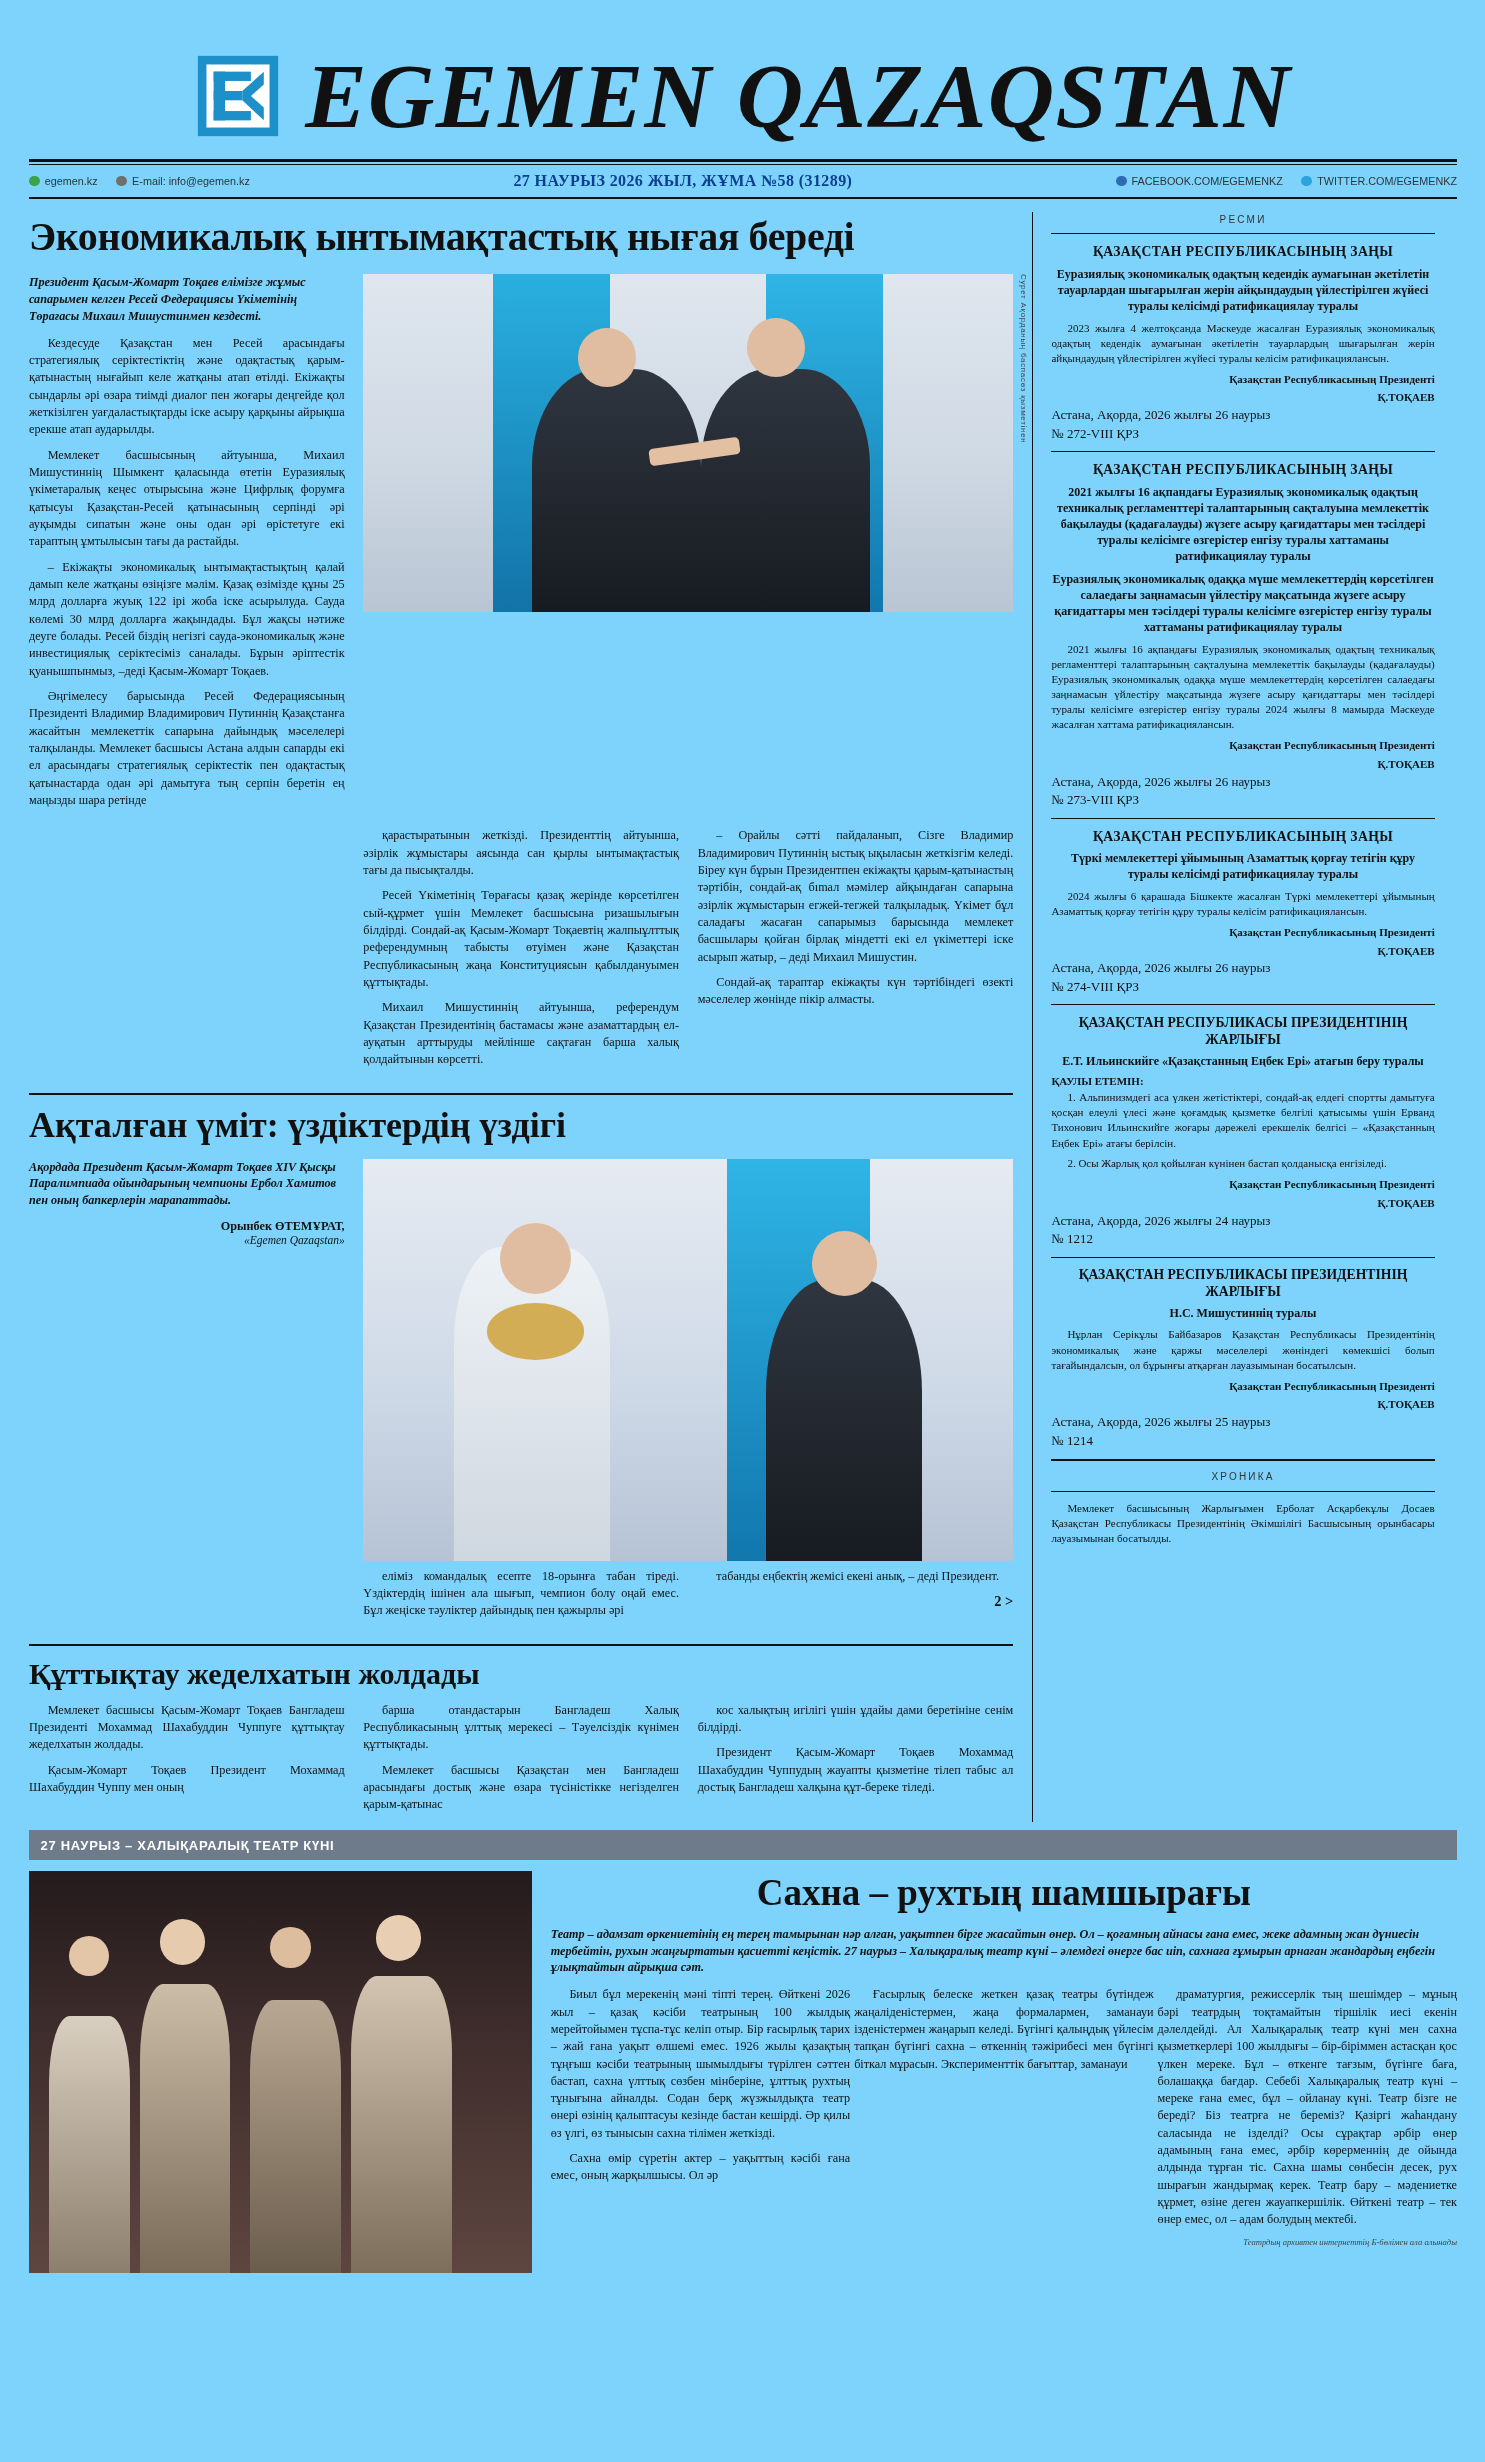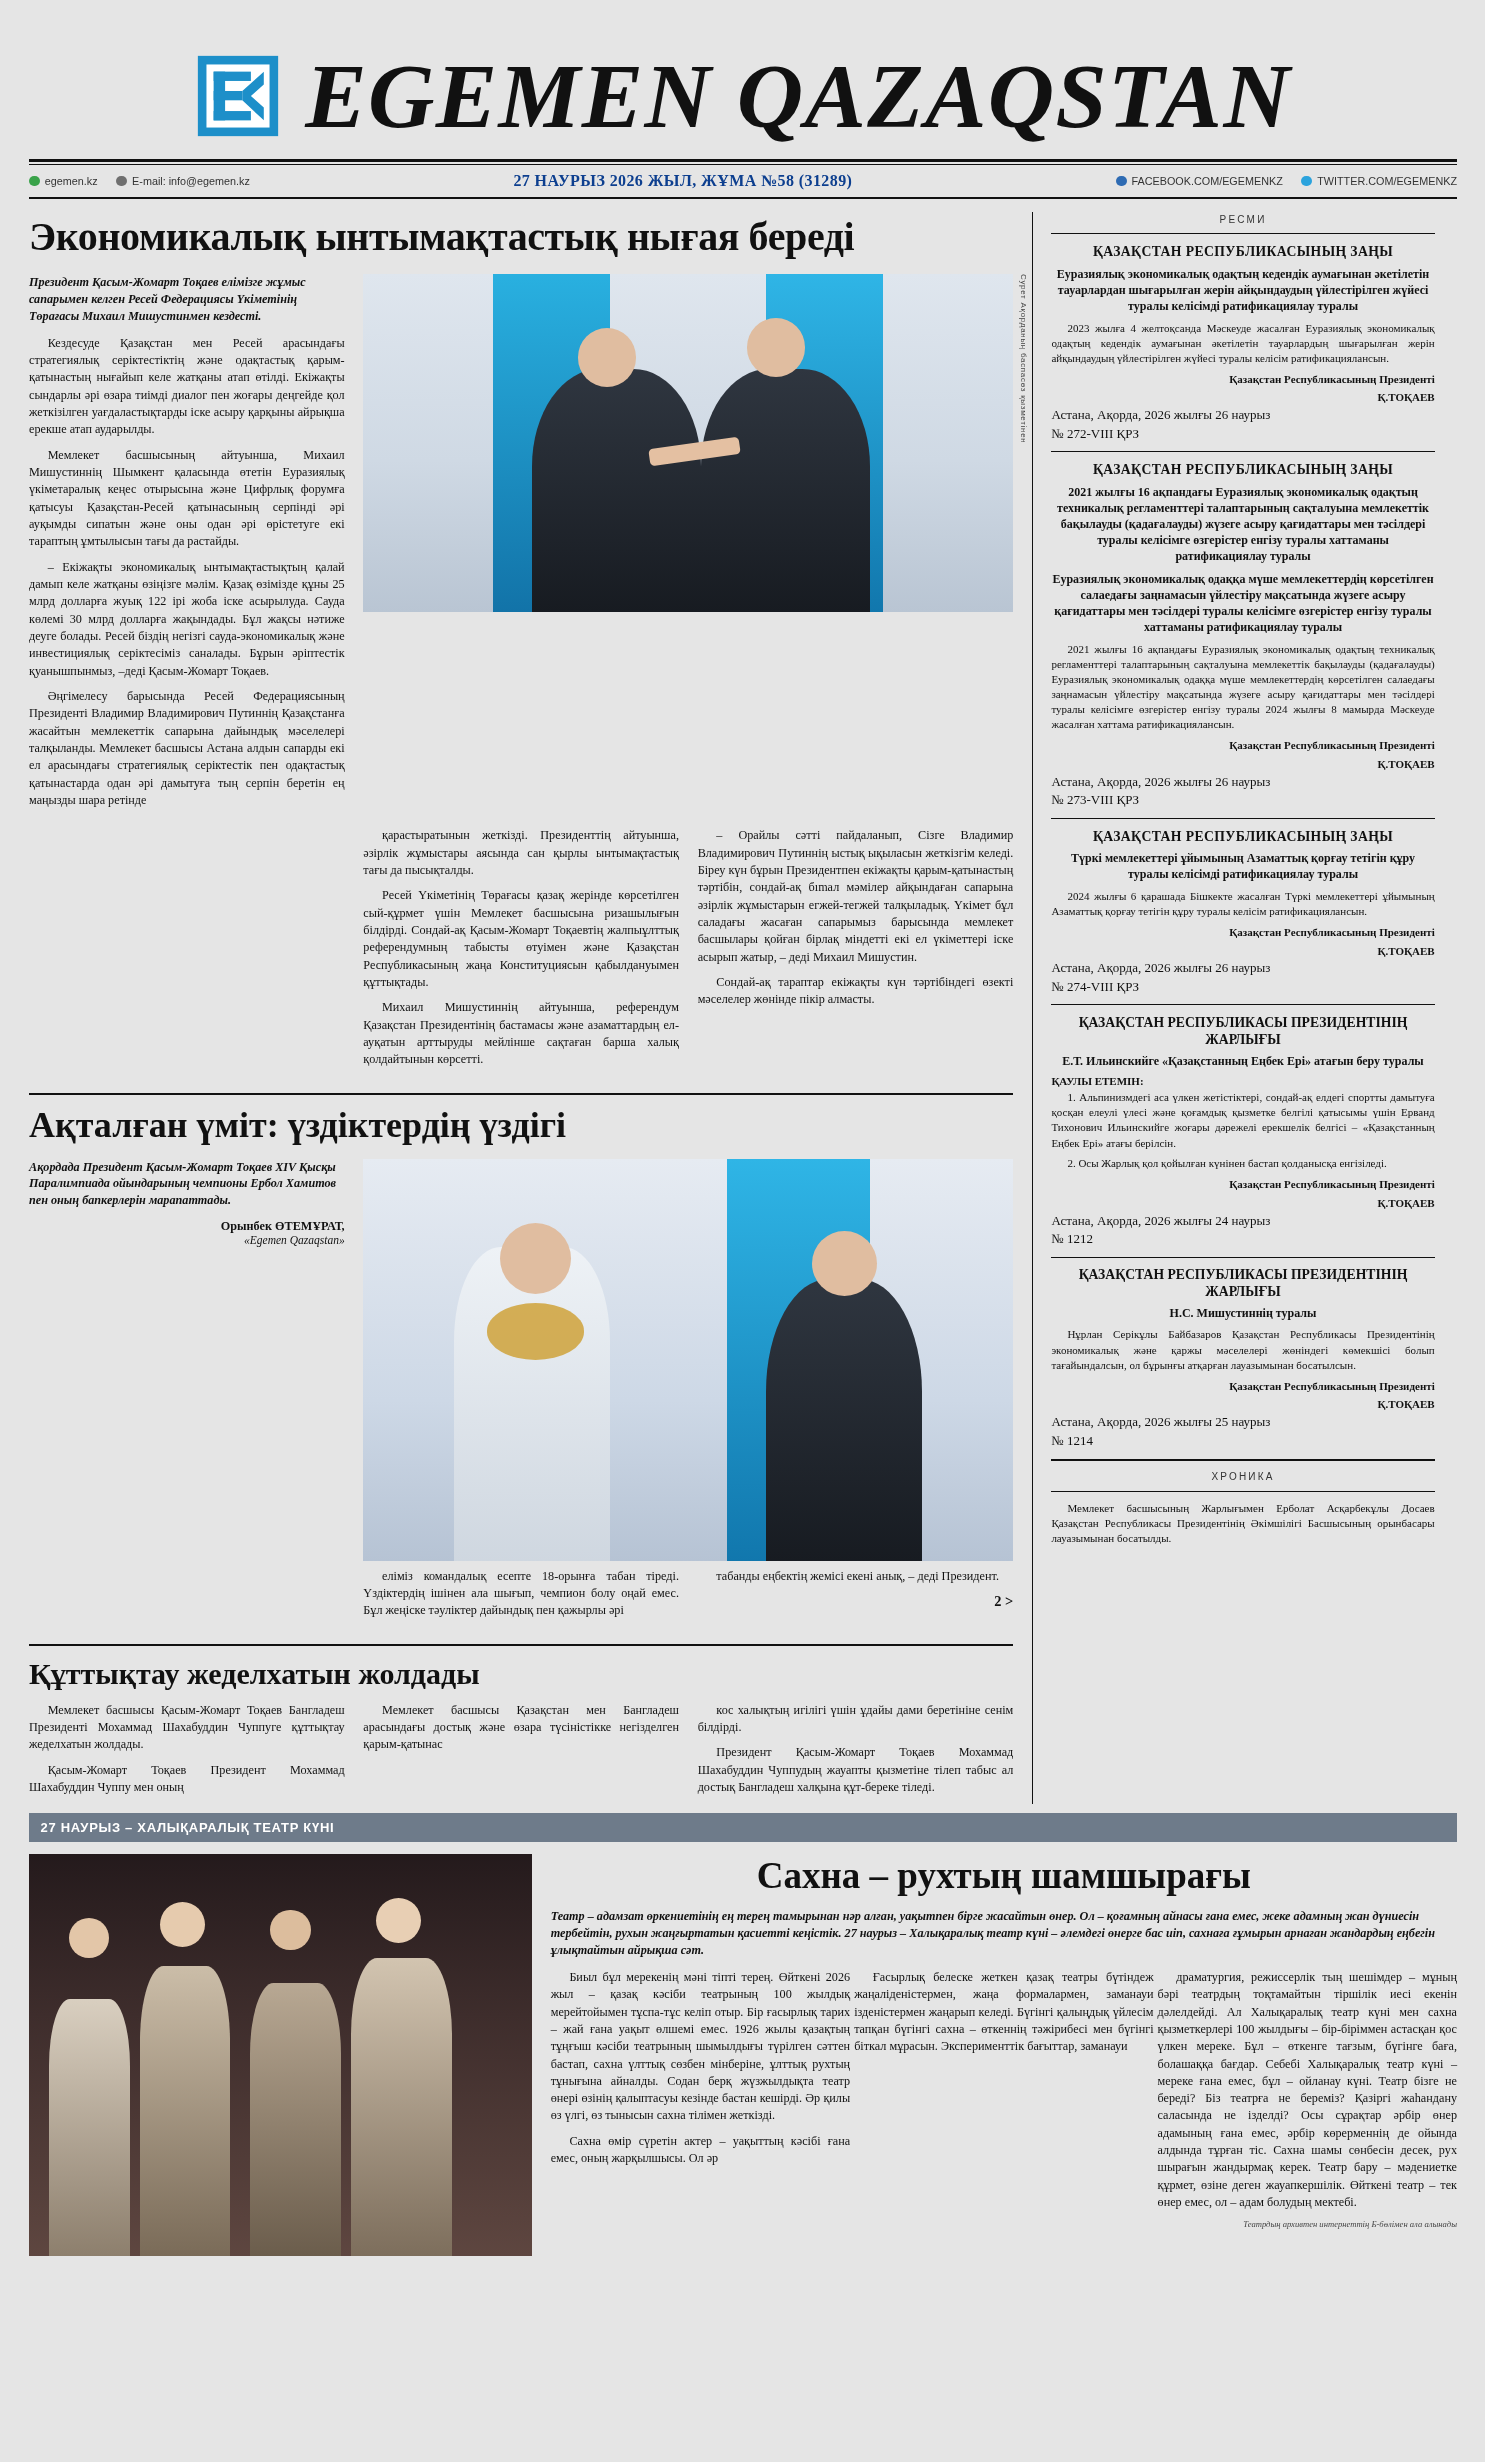--- a/index.html
+++ b/index.html
@@ -1,17 +1,17 @@
 <!DOCTYPE html>
 <html style="font-size:11.5px"><head>
 <meta charset="utf-8">
 <style>
   html,body{margin:0;padding:0;background:#ffffff;}
   body{width:1486px;font-family:"Liberation Serif", serif;color:#111;}
-  .page{width:1486px;height:2462px;position:relative;background:#e5e5e5;box-sizing:border-box;padding:0 29px;}
+  .page{width:1486px;height:2462px;position:relative;background:#7dd3fc;box-sizing:border-box;padding:0 29px;}
 
   
   .masthead{display:flex;align-items:center;justify-content:center;padding-top:50px;padding-bottom:7.2px;gap:24.4px;}
   .logo-mark{width:86px;height:86px;flex:0 0 auto;}
   .paper-title{font-family:"Liberation Serif", serif;font-weight:bold;font-style:italic;font-size:92px;letter-spacing:1.4px;line-height:1;color:#111;white-space:nowrap;}
 
   .rule-thick{height:2.9px;background:#111;margin-top:10px;}
   .rule-thin{height:0.7px;background:#111;margin-top:2.2px;}
 
   
@@ -209,20 +209,21 @@
 
       <hr class="secrule">
 
       <h2 class="headline3">Құттықтау жеделхатын жолдады</h2>
       <div class="art-top">
         <div class="art-col">
           <p class="body">Мемлекет басшысы Қасым-Жомарт Тоқаев Бангладеш Президенті Мохаммад Шахабуддин Чуппуге құттықтау жеделхатын жолдады.</p>
           <p class="body">Қасым-Жомарт Тоқаев Президент Мохаммад Шахабуддин Чуппу мен оның</p>
         </div>
         <div class="art-col">
+          <p class="body">барша отандастарын Бангладеш Халық Республикасының ұлттық мерекесі – Тәуелсіздік күнімен құттықтады.</p>
           <p class="body">Мемлекет басшысы Қазақстан мен Бангладеш арасындағы достық және өзара түсіністікке негізделген қарым-қатынас</p>
         </div>
         <div class="art-col">
           <p class="body">кос халықтың игілігі үшін ұдайы дами беретініне сенім білдірді.</p>
           <p class="body">Президент Қасым-Жомарт Тоқаев Мохаммад Шахабуддин Чуппудың жауапты қызметіне тілеп табыс ал достық Бангладеш халқына құт-береке тіледі.</p>
         </div>
       </div>
     </div>
 
     <div class="vdiv"></div>

